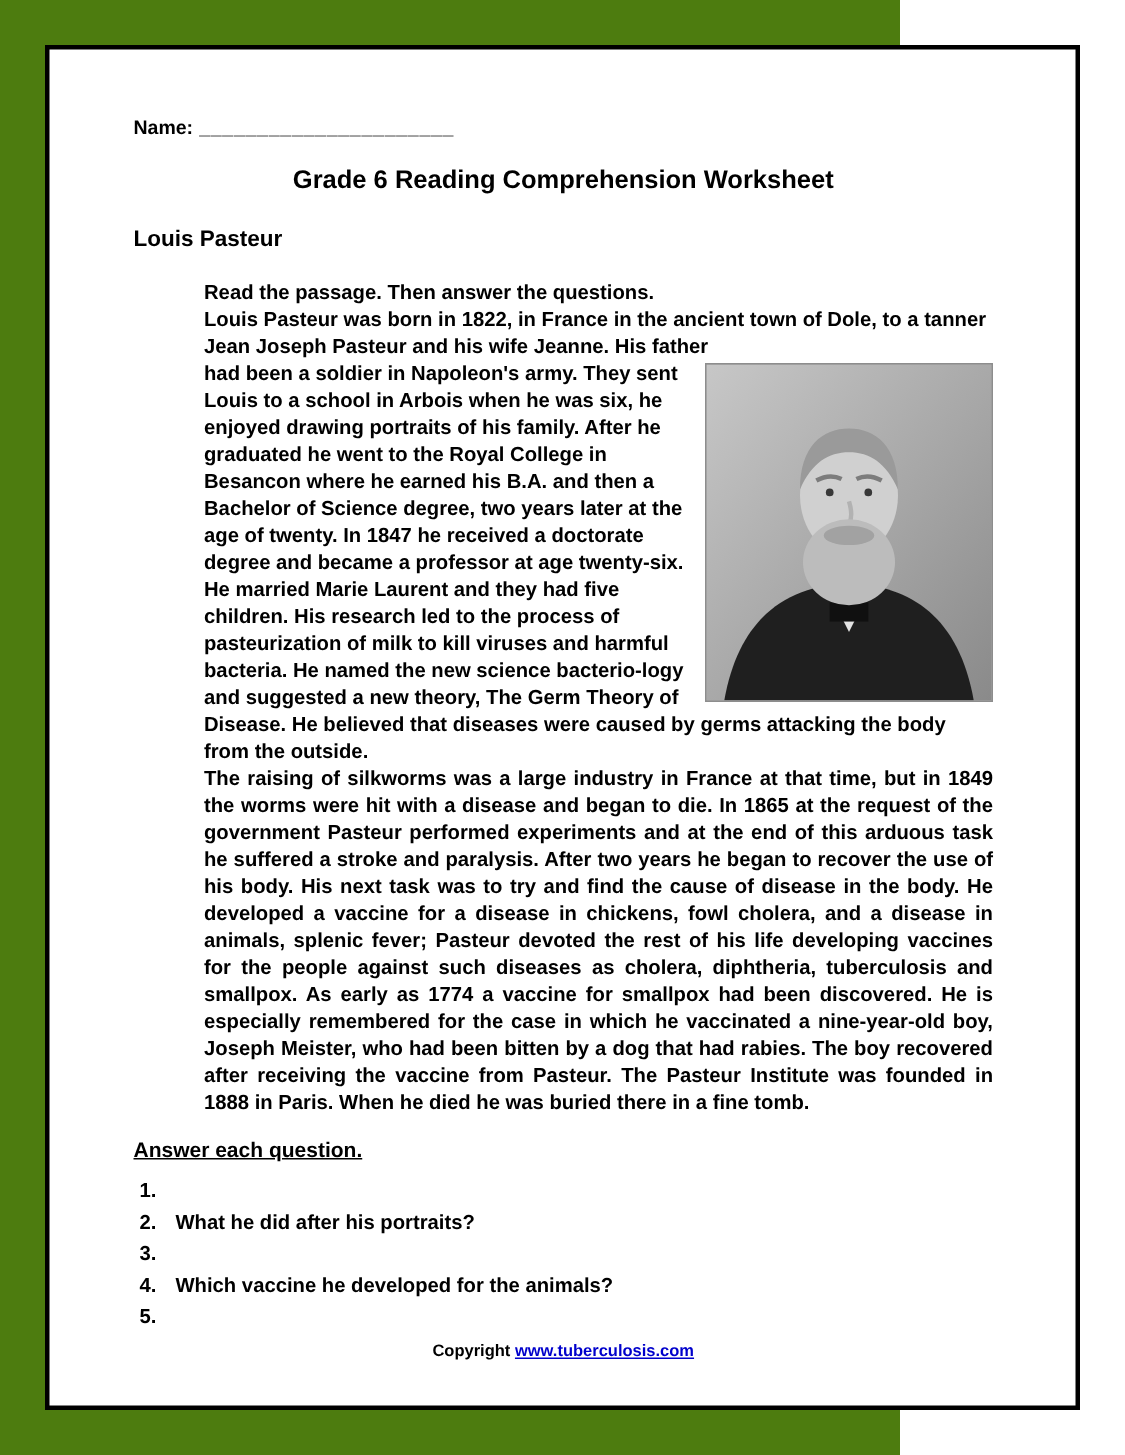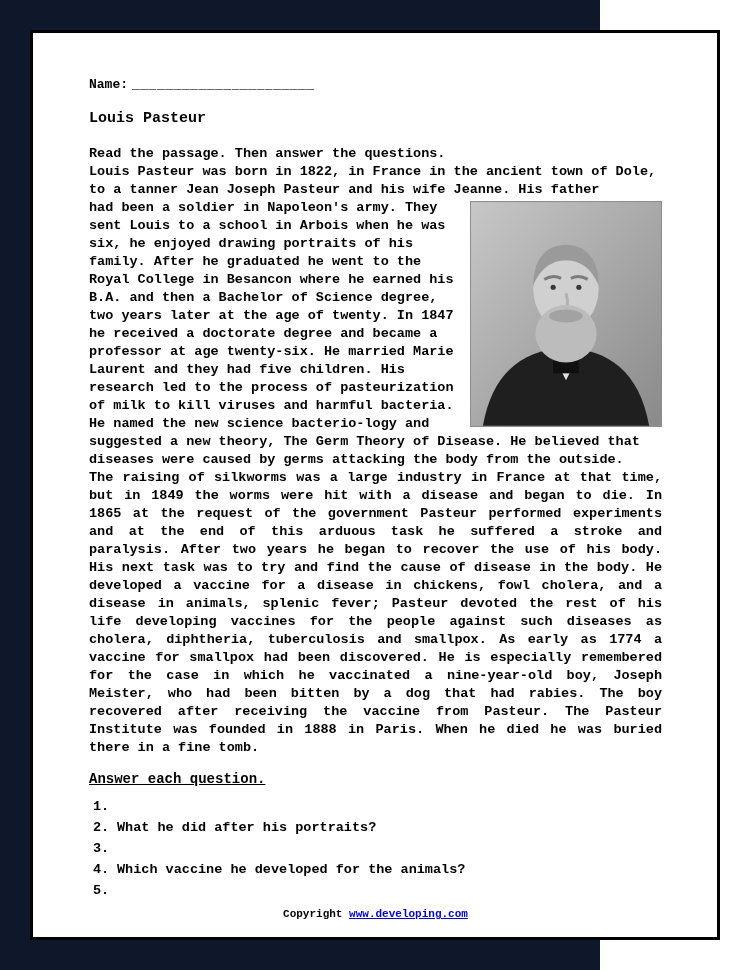--- a/index.html
+++ b/index.html
@@ -2,40 +2,40 @@
 <html><head>
 <meta charset="utf-8">
 <style>
   * { margin: 0; padding: 0; box-sizing: border-box; }
   html, body { background: #ffffff; }
   body {
     width: 750px; height: 970px;
     font-family: "Liberation Sans", sans-serif;
     color: #000;
   }
-  .page { position: relative; width: 600px; height: 970px; background: #0f172a; font-family: Liberation Mono, monospace; }
+  .page { position: relative; width: 600px; height: 970px; background: #4d7c0f; }
   .frame {
     position: absolute; left: 30px; top: 30px;
     width: 690px; height: 910px;
     border: 3px solid #000;
     padding: 44px 55px 0 56px;
     overflow: hidden;
     background: #fff;
   }
   .name-date-row {
     display: flex; justify-content: space-between;
     font-size: 13px; font-weight: bold;
     margin-bottom: 18px;
   }
   .field .label { margin-right: 4px; }
   .blank { letter-spacing: 0.5px; }
   .title { font-size: 17px; font-weight: bold; text-align: center; margin-bottom: 21px; }
   .subtitle { font-size: 15px; font-weight: bold; margin-bottom: 18px; }
   .instruction, .passage {
-    font-size: 13.5px; font-weight: bold; line-height: 18px;
+    font-size: 13.5px; font-weight: bold; line-height: 18px; margin-left: 47px;
   }
   .passage-wrap { overflow: visible; }
   .photo {
     float: right;
     width: 192px; height: 226px;
     margin: 2px 0 6px 12px;
     border: 1px solid #8d8d8d;
     background: #a8a8a8;
   }
   .photo svg { display: block; }
@@ -56,20 +56,21 @@
 
 <div class="page">
   <div class="frame">
 
     <div class="name-date-row">
       <div class="field">
         <span class="label">Name:</span><span class="blank">______________________</span>
       </div>
     </div>
 
+    <h1 class="title">Grade 6 Reading Comprehension Worksheet</h1>
     <h2 class="subtitle">Louis Pasteur</h2>
 
     <p class="instruction">Read the passage. Then answer the questions.</p>
 
     <p class="passage">Louis Pasteur was born in 1822, in France in the ancient town of Dole, to a tanner Jean Joseph Pasteur and his wife Jeanne. His father</p>
 
     <div class="passage-wrap">
       <span class="photo">
         <svg viewBox="0 0 192 226" width="190" height="224" aria-hidden="true">
           <defs>
@@ -125,17 +126,17 @@
         <span class="qnum">4.</span>
         <span>Which vaccine he developed for the animals?</span>
       </li>
       <li>
         <span class="qnum">5.</span>
       </li>
     </ol>
 
     <div class="footer">
       <span>Copyright</span>
-      <a class="link">www.developing.com</a>
+      <a class="link">www.tuberculosis.com</a>
     </div>
 
   </div>
 </div>
 
 </body></html>

